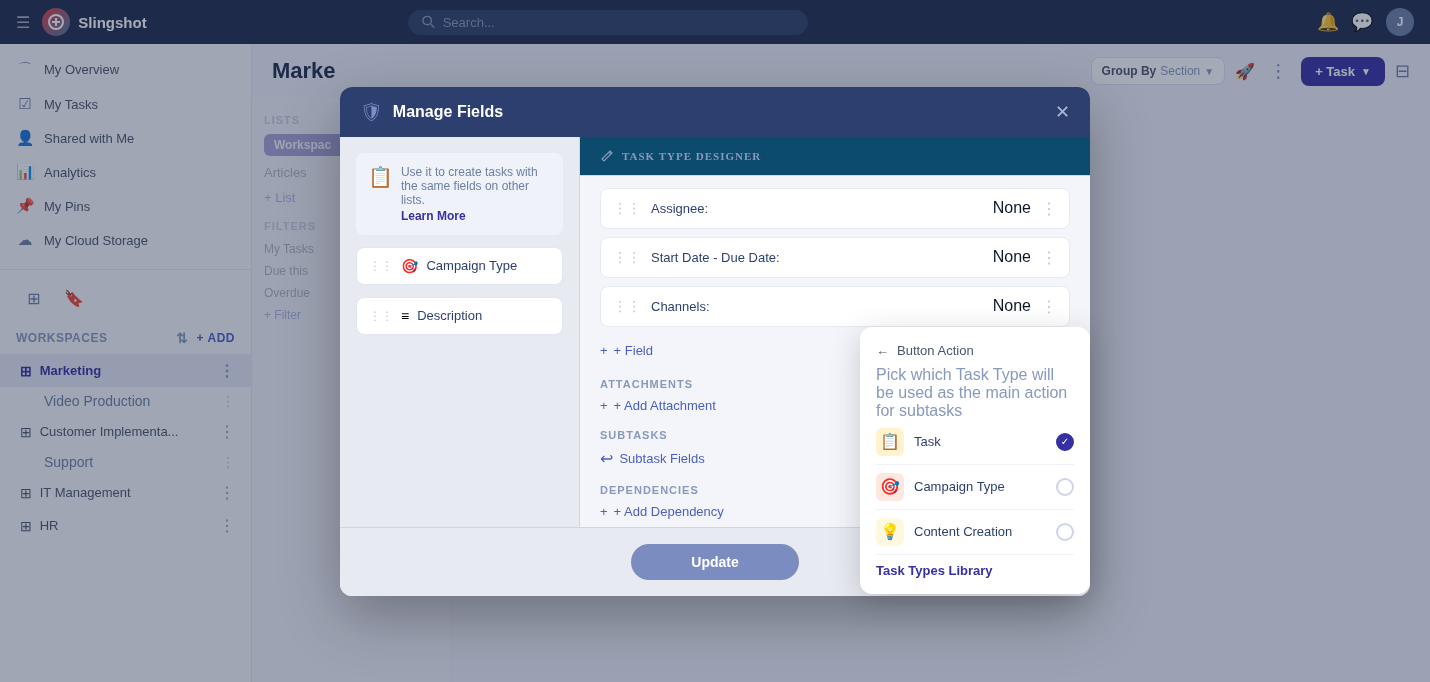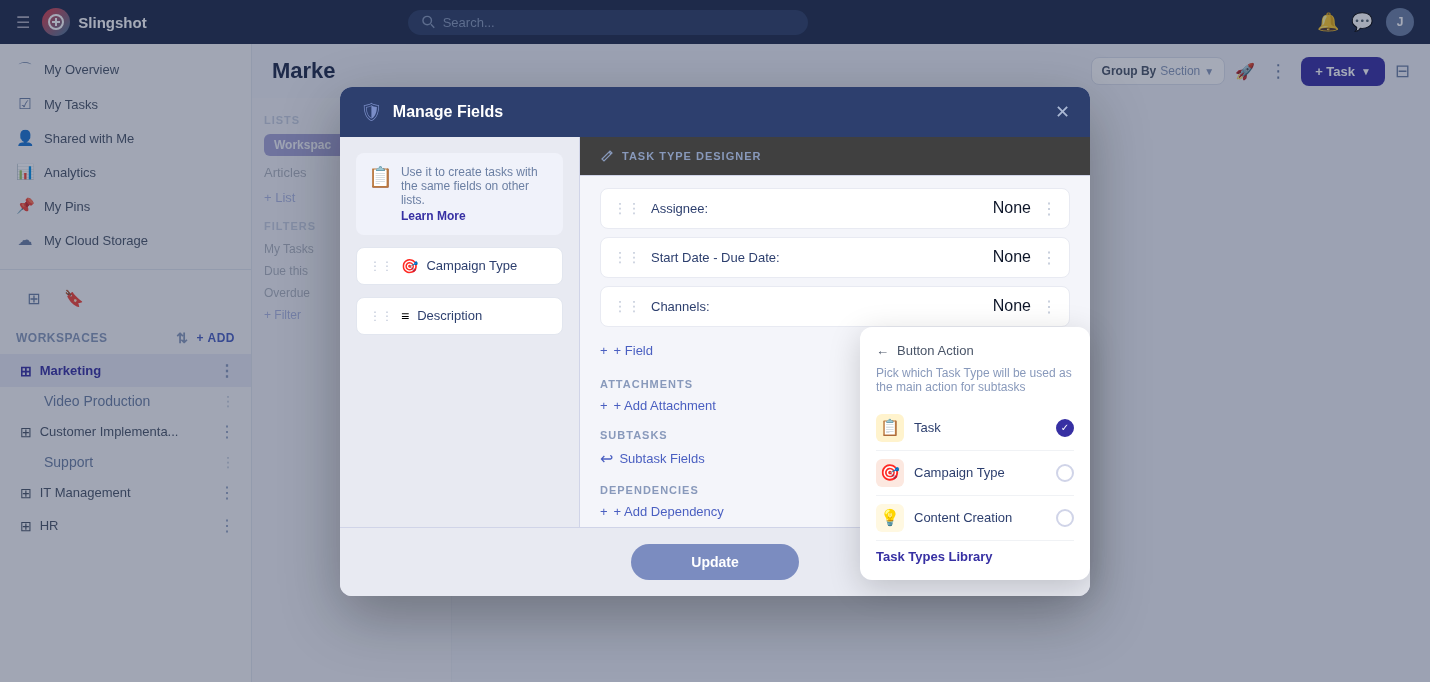--- a/index.html
+++ b/index.html
@@ -114,22 +114,23 @@
       display: flex; align-items: center; gap: 8px; cursor: pointer;
       border: 1px solid #e2e6ef;
     }
     .field-item-icon { font-size: 14px; }
     .field-item-label { font-size: 13px; color: #2d3f6e; flex: 1; }
     .drag-handle { color: #c0c8d8; font-size: 12px; }
 
     
     .right-panel { flex: 1; background: #f4f5fa; padding: 0; display: flex; flex-direction: column; overflow: hidden; }
     .task-type-header {
-      background: #404040; padding: 12px 20px; display: flex; align-items: center; gap: 8px;
+      background: #0c4a6e; padding: 12px 20px; display: flex; align-items: center; gap: 8px;
       border-bottom: 1px solid #d0d4e8;
+      font-family: Liberation Serif, serif;
     }
     .task-type-label { font-size: 11px; font-weight: 700; color: #8899bb; letter-spacing: 1px; text-transform: uppercase; }
 
     .fields-list { padding: 12px 20px; display: flex; flex-direction: column; gap: 8px; overflow-y: auto; flex: 1; }
     .field-row {
       display: flex; align-items: center; gap: 10px; padding: 10px 12px;
       background: white; border-radius: 8px; border: 1px solid #e8eaf2;
     }
     .field-row-drag { color: #c0c8d8; font-size: 14px; }
     .field-row-label { font-size: 13px; color: #2d3f6e; flex: 1; }
@@ -155,21 +156,21 @@
     }
 
     
     .button-action-popup {
       position: absolute; left: 520px; top: 240px;
       background: white; border-radius: 12px; width: 230px;
       box-shadow: 0 8px 32px rgba(0,0,0,0.18); z-index: 50;
       padding: 16px;
     }
     .ba-back { display: flex; align-items: center; gap: 8px; color: #4a5568; font-size: 13px; cursor: pointer; margin-bottom: 8px; }
-    .ba-desc { font-size: 12px; color: #8899bb; margin-bottom: 12px; }
+    .ba-desc { font-size: 16px; color: #8899bb; }
     .ba-option {
       display: flex; align-items: center; gap: 10px; padding: 8px 0;
       border-bottom: 1px solid #f0f2f5; cursor: pointer;
     }
     .ba-option:last-child { border-bottom: none; }
     .ba-option-icon { width: 28px; height: 28px; border-radius: 6px; display: flex; align-items: center; justify-content: center; font-size: 16px; }
     .ba-option-label { font-size: 13px; color: #2d3f6e; flex: 1; }
     .ba-radio { width: 18px; height: 18px; border-radius: 50%; border: 2px solid #d0d4e8; display: flex; align-items: center; justify-content: center; }
     .ba-radio.checked { border-color: #3730a3; background: #3730a3; }
     .ba-radio.checked::after { content: '✓'; color: white; font-size: 10px; }

